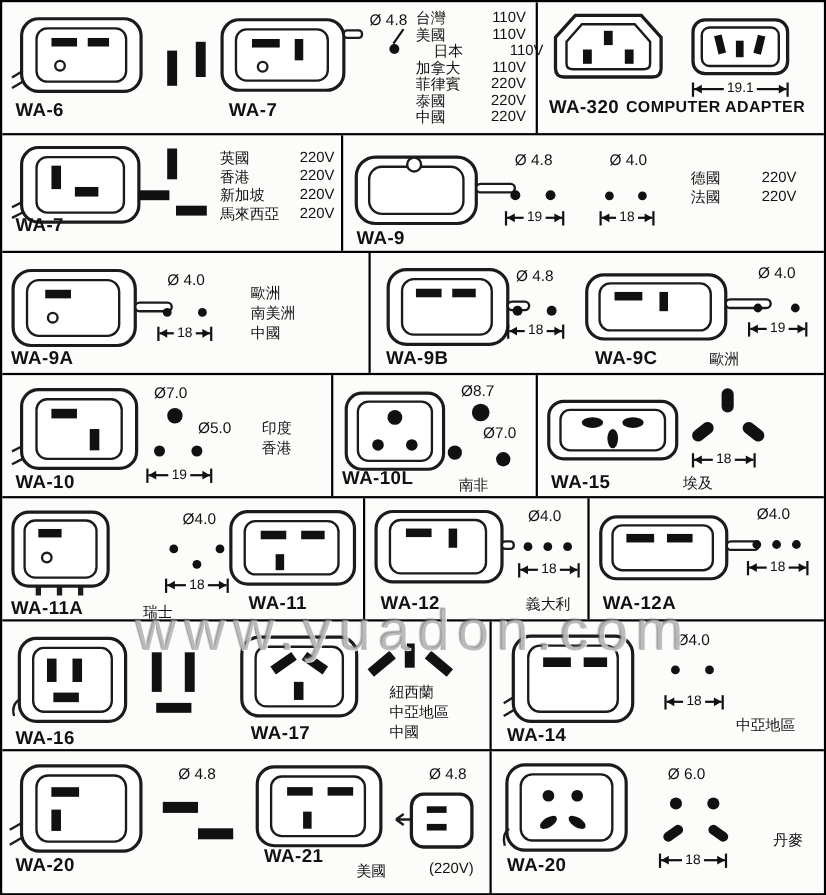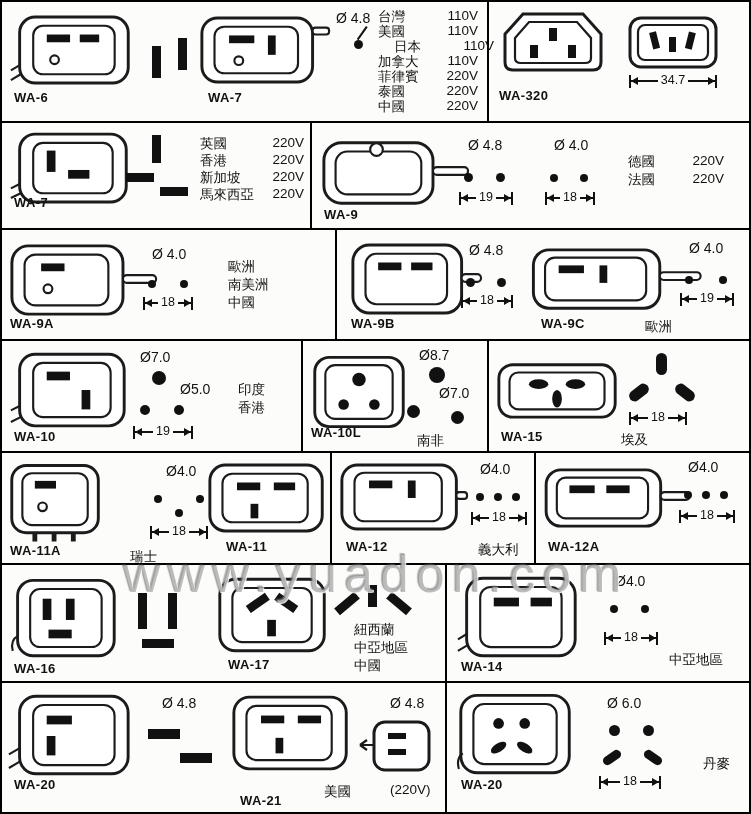--- a/index.html
+++ b/index.html
@@ -3,21 +3,21 @@
 <meta charset="utf-8">
 <style>
   *{margin:0;padding:0;box-sizing:border-box}
   html,body{background:#e9e9e7}
   #sheet{position:relative;width:751px;height:814px;margin:0 auto;background:#fcfcfa;border:2px solid #000;
          overflow:hidden;font-family:"Liberation Sans","DejaVu Sans",sans-serif;color:#111}
   .row{position:absolute;left:0;width:100%}
   .row.bb{border-bottom:2px solid #000}
   .cell{position:absolute;top:0;bottom:0}
   .cell.br{border-right:2px solid #000}
-  .model{position:absolute;font-size:13px;font-weight:bold;letter-spacing:.4px;white-space:nowrap}
+  .model{position:absolute;font-size:17px;font-weight:bold;letter-spacing:.4px;white-space:nowrap}
   .cjk{position:absolute;font-size:13.5px;white-space:nowrap}
   .dia{position:absolute;font-size:14px;white-space:nowrap}
   .vrow{position:absolute;display:flex;justify-content:space-between;font-size:13.5px;white-space:nowrap}
   .dot{position:absolute;background:#111;border-radius:50%;display:block}
   .bar{position:absolute;background:#111;display:block}
   .leader{position:absolute;width:2px;background:#111;transform-origin:top left;display:block}
   .dim{position:absolute;display:flex;align-items:center}
   .dim i{display:block}
   .dim .tick{width:2px;height:13px;background:#111}
   .dim .arr{flex:1;height:2px;background:#111;position:relative;min-width:8px}
@@ -105,25 +105,26 @@
       <svg style="left:138px;top:13px" width="92" height="55" viewBox="0 0 92 55">
         <rect x="3" y="3" width="86" height="49" rx="11" class="o"></rect>
         <rect x="11" y="10" width="70" height="35" rx="7" class="o2"></rect>
         <rect x="24" y="17" width="7" height="17" class="sl" transform="rotate(-14 27 25)"></rect>
         <rect x="42" y="22" width="7" height="15" class="sl"></rect>
         <rect x="60" y="17" width="7" height="17" class="sl" transform="rotate(14 63 25)"></rect>
       </svg>
       <div class="dim" style="left:140px;top:72px;width:88px">
         <i class="tick"></i>
           <i class="arr l"></i>
-          <span class="num">34.7</span>
+          <span class="num">19.1</span>
           <i class="arr r"></i>
           <i class="tick"></i>
       </div>
       <div class="model" style="left:10px;top:86px">WA-320</div>
+      <div class="model" style="left:80px;top:88px;font-size:14.5px">COMPUTER ADAPTER</div>
     </div>
   </div>
 
   <div class="row bb" style="top:121px;height:107px">
     <div class="cell br" style="left:0;width:310px">
       <svg style="left:6px;top:8px" width="126" height="76" viewBox="0 0 130 78">
         <rect x="12" y="3" width="110" height="70" rx="16" class="o"></rect>
         <rect x="26" y="12" width="82" height="52" rx="10" class="o2"></rect>
         <rect x="40" y="20" width="9" height="22" class="sl"></rect>
         <rect x="62" y="40" width="22" height="9" class="sl"></rect>
@@ -459,21 +460,21 @@
       <div class="dia" style="left:160px;top:12px">Ø 4.8</div>
       <i class="bar" style="left:146px;top:46px;width:32px;height:10px"></i>
       <i class="bar" style="left:178px;top:70px;width:32px;height:10px"></i>
       <svg style="left:228px;top:10px" width="124" height="80" viewBox="0 0 128 82">
         <rect x="4" y="4" width="116" height="74" rx="16" class="o"></rect>
         <rect x="17" y="13" width="88" height="56" rx="10" class="o2"></rect>
         <rect x="32" y="23" width="24" height="8" class="sl"></rect>
         <rect x="70" y="23" width="24" height="8" class="sl"></rect>
         <rect x="47" y="46" width="8" height="16" class="sl"></rect>
       </svg>
-      <div class="model" style="left:238px;top:110px">WA-21</div>
+      <div class="model" style="left:238px;top:86px">WA-21</div>
       <div class="dia" style="left:388px;top:12px">Ø 4.8</div>
       <svg style="left:354px;top:36px" width="76" height="54" viewBox="0 0 76 54">
         <rect x="18" y="3" width="55" height="48" rx="11" class="o"></rect>
         <rect x="32" y="14" width="18" height="6" class="sl"></rect>
         <rect x="32" y="30" width="18" height="6" class="sl"></rect>
         <path d="M18 26 H4 M4 26 l7 -5 M4 26 l7 5" class="o2"></path>
       </svg>
       <div class="cjk" style="left:322px;top:100px">美國</div>
       <div class="cjk" style="left:388px;top:99px">(220V)</div>
     </div>

